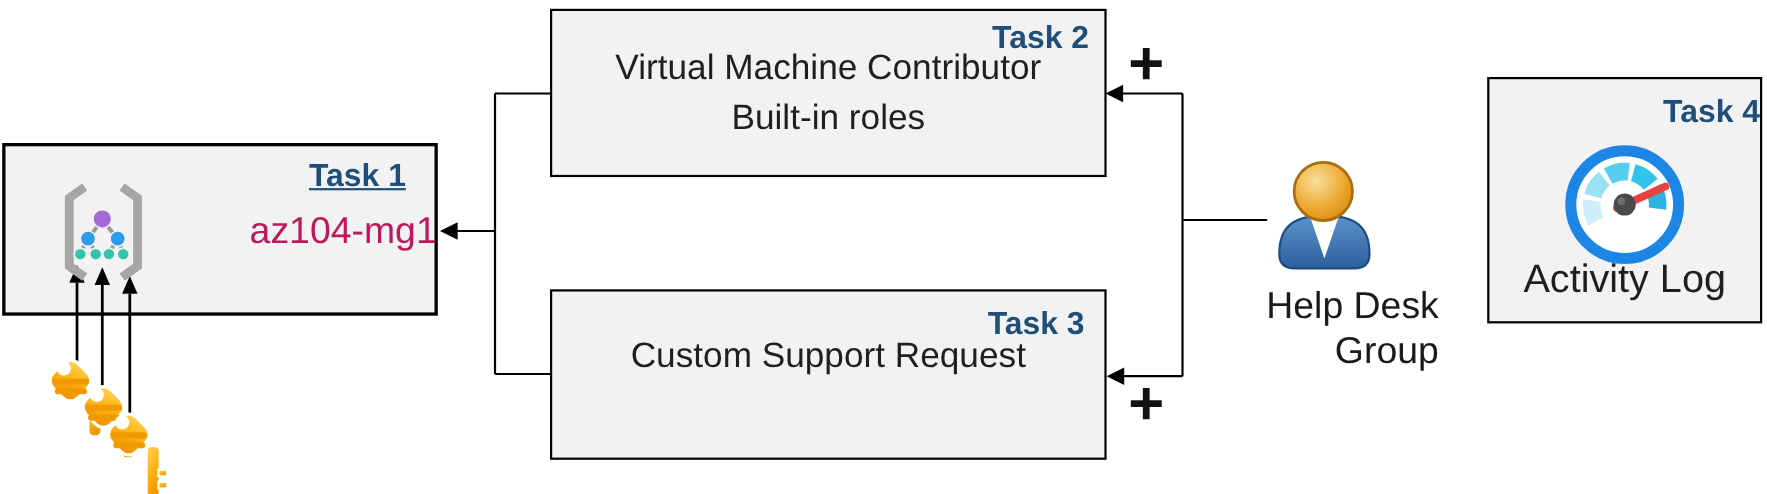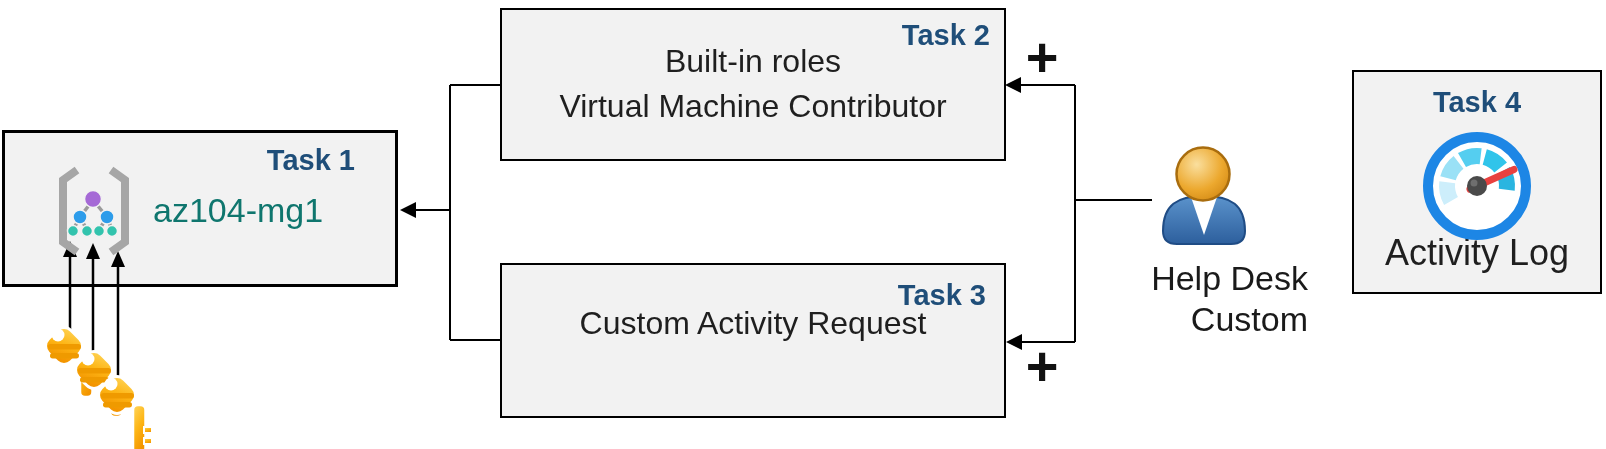--- a/index.html
+++ b/index.html
@@ -11,32 +11,32 @@
   .box{
     position:absolute;box-sizing:border-box;background:#f2f2f2;border:2px solid #000;
   }
   .box.task1{left:2px;top:130px;width:396px;height:157px;border-width:3px;}
   .box.task2{left:500px;top:8px;width:506px;height:153px;}
   .box.task3{left:500px;top:263px;width:506px;height:155px;}
   .box.task4{left:1352px;top:70px;width:250px;height:224px;}
   .badge{
     position:absolute;color:#1f4e79;font-weight:bold;font-size:29px;line-height:34px;white-space:nowrap;
   }
-  .task1 .badge{top:10px;right:40px;}
+  .task1 .badge{top:10px;right:26px;text-decoration:underline;}
   .task2 .badge{top:8px;right:14px;}
   .task3 .badge{top:13px;right:18px;margin-left:16px;}
-  .task4 .badge{top:13px;left:0;right:0;text-align:center;}
+  .task4 .badge{top:13px;left:0;right:0;text-align:right;}
   .boxlines{
     position:absolute;left:0;right:0;text-align:center;font-size:32px;line-height:45px;color:#1f1f1f;
   }
   .task2 .boxlines{top:29px;}
   .task3 .boxlines{top:36px;line-height:44px;}
   .mg-title{
-    position:absolute;left:148px;top:57px;width:244px;text-align:left;
-    font-size:34px;line-height:40px;color:#0f766e;
+    position:absolute;left:148px;top:57px;width:244px;text-align:right;
+    font-size:34px;line-height:40px;color:#be185d;
   }
   .activity-label{
     position:absolute;left:0;right:0;top:160px;text-align:center;font-size:36px;line-height:42px;color:#1f1f1f;
   }
   .plus{
     position:absolute;transform:translate(-50%,-50%);font-size:56px;font-weight:bold;color:#111;line-height:1;
   }
   .plus.p2{left:1042px;top:57px;}
   .plus.p3{left:1042px;top:366px;}
   .group-label{
@@ -50,43 +50,43 @@
 <div class="canvas">
 
   <div class="box task1">
     <div class="badge">Task 1</div>
     <div class="mg-title">az104-mg1</div>
   </div>
 
   <div class="box task2">
     <div class="badge">Task 2</div>
     <div class="boxlines">
+      <div>Virtual Machine Contributor</div>
       <div>Built-in roles</div>
-      <div>Virtual Machine Contributor</div>
     </div>
   </div>
 
   <div class="box task3">
     <div class="badge">Task 3</div>
     <div class="boxlines">
-      <div>Custom Activity Request</div>
+      <div>Custom Support Request</div>
     </div>
   </div>
 
   <div class="box task4">
     <div class="badge">Task 4</div>
     <div class="activity-label">Activity Log</div>
   </div>
 
   <div class="plus p2">+</div>
   <div class="plus p3">+</div>
 
   <div class="group-label">
     <div>Help Desk</div>
-    <div>Custom</div>
+    <div>Group</div>
   </div>
 
   <svg class="overlay" width="1606" height="449" viewBox="0 0 1606 449">
     <defs>
       <linearGradient id="gGold" x1="0" y1="0" x2="0.45" y2="1">
         <stop offset="0" stop-color="#ffd75e"></stop>
         <stop offset="0.55" stop-color="#fdb515"></stop>
         <stop offset="1" stop-color="#f39500"></stop>
       </linearGradient>
       <radialGradient id="gHead" cx="0.38" cy="0.32" r="0.8">

